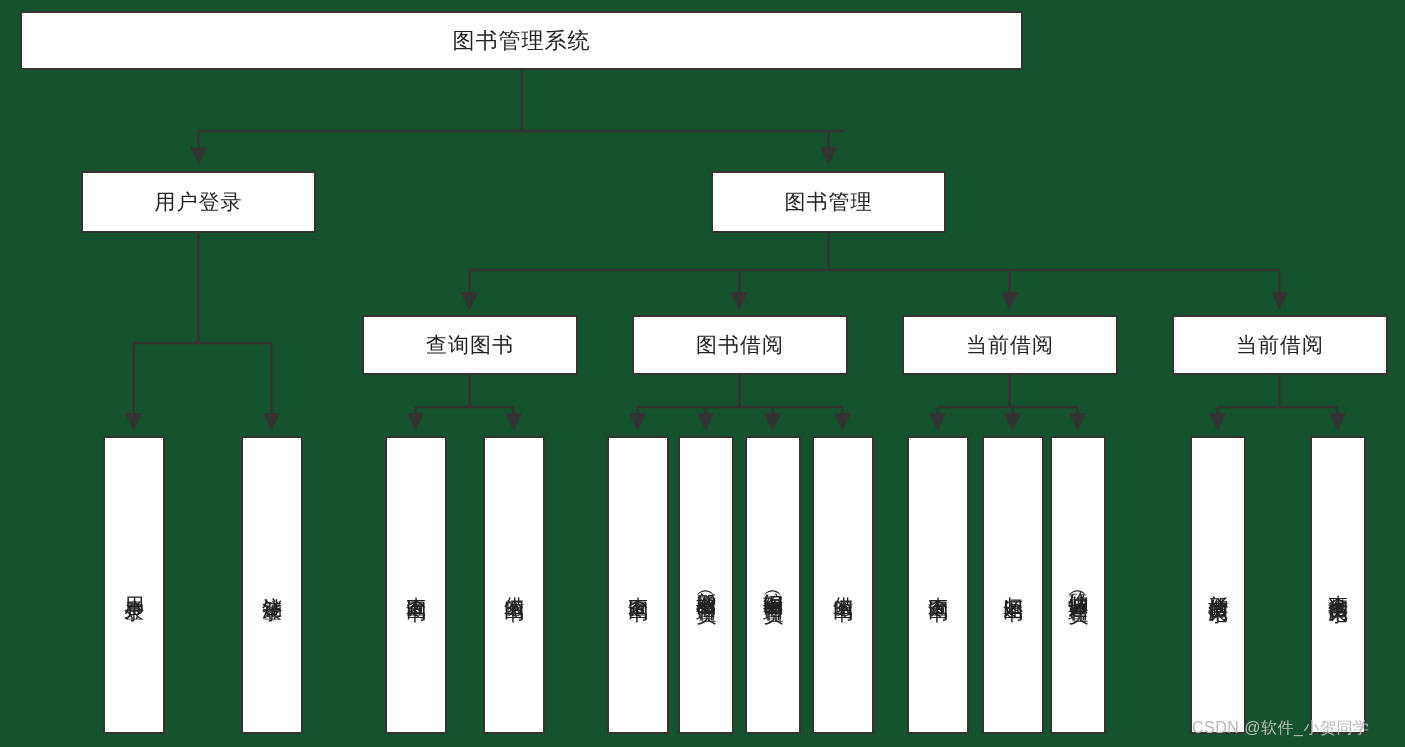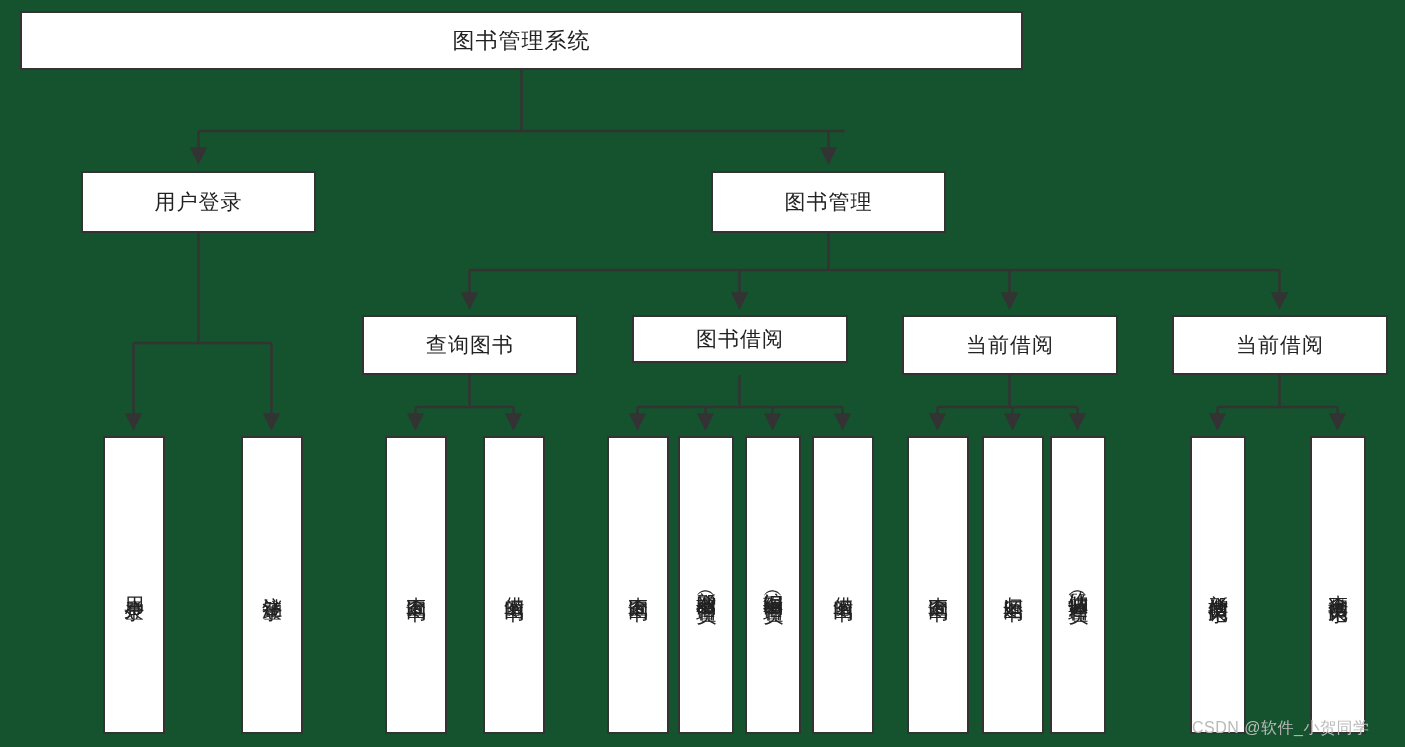--- a/index.html
+++ b/index.html
@@ -122,21 +122,21 @@
   <div class="node h" style="left:81px; top:171px; width:235px; height:62px;">
     <span>用户登录</span>
   </div>
   <div class="node h" style="left:711px; top:171px; width:235px; height:62px;font-family:Liberation Serif, serif;">
     <span>图书管理</span>
   </div>
 
   <div class="node h" style="left:362px; top:315px; width:216px; height:60px;">
     <span>查询图书</span>
   </div>
-  <div class="node h" style="left:632px; top:315px; width:216px; height:48px;">
+  <div class="node h" style="left:632px; top:315px; width:216px; height:60px;">
     <span>图书借阅</span>
   </div>
   <div class="node h" style="left:902px; top:315px; width:216px; height:60px;text-align:right;">
     <span>当前借阅</span>
   </div>
   <div class="node h" style="left:1172px; top:315px; width:216px; height:60px;">
     <span>当前借阅</span>
   </div>
 
   <div class="node v" style="left:103px; top:436px; width:62px; height:298px;">

